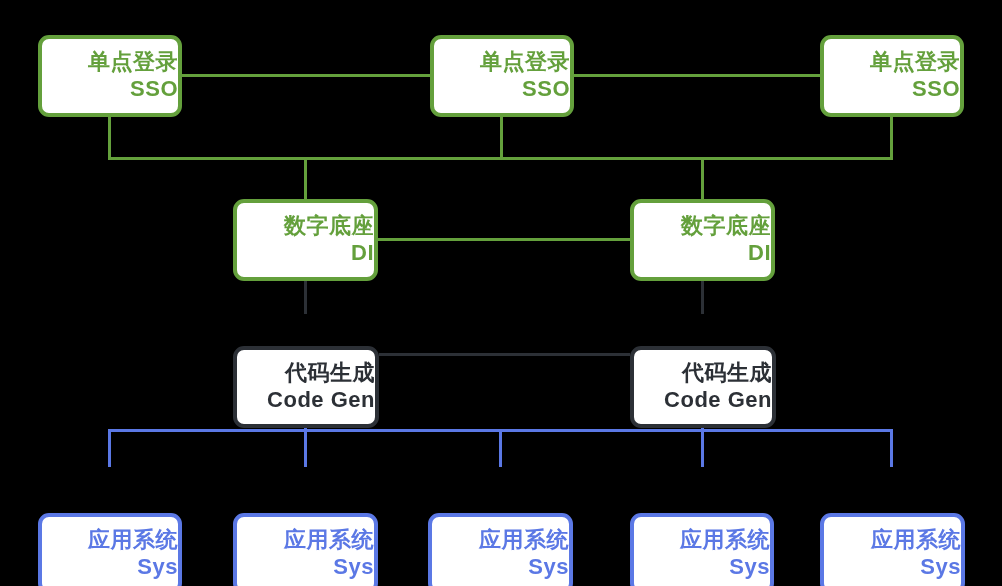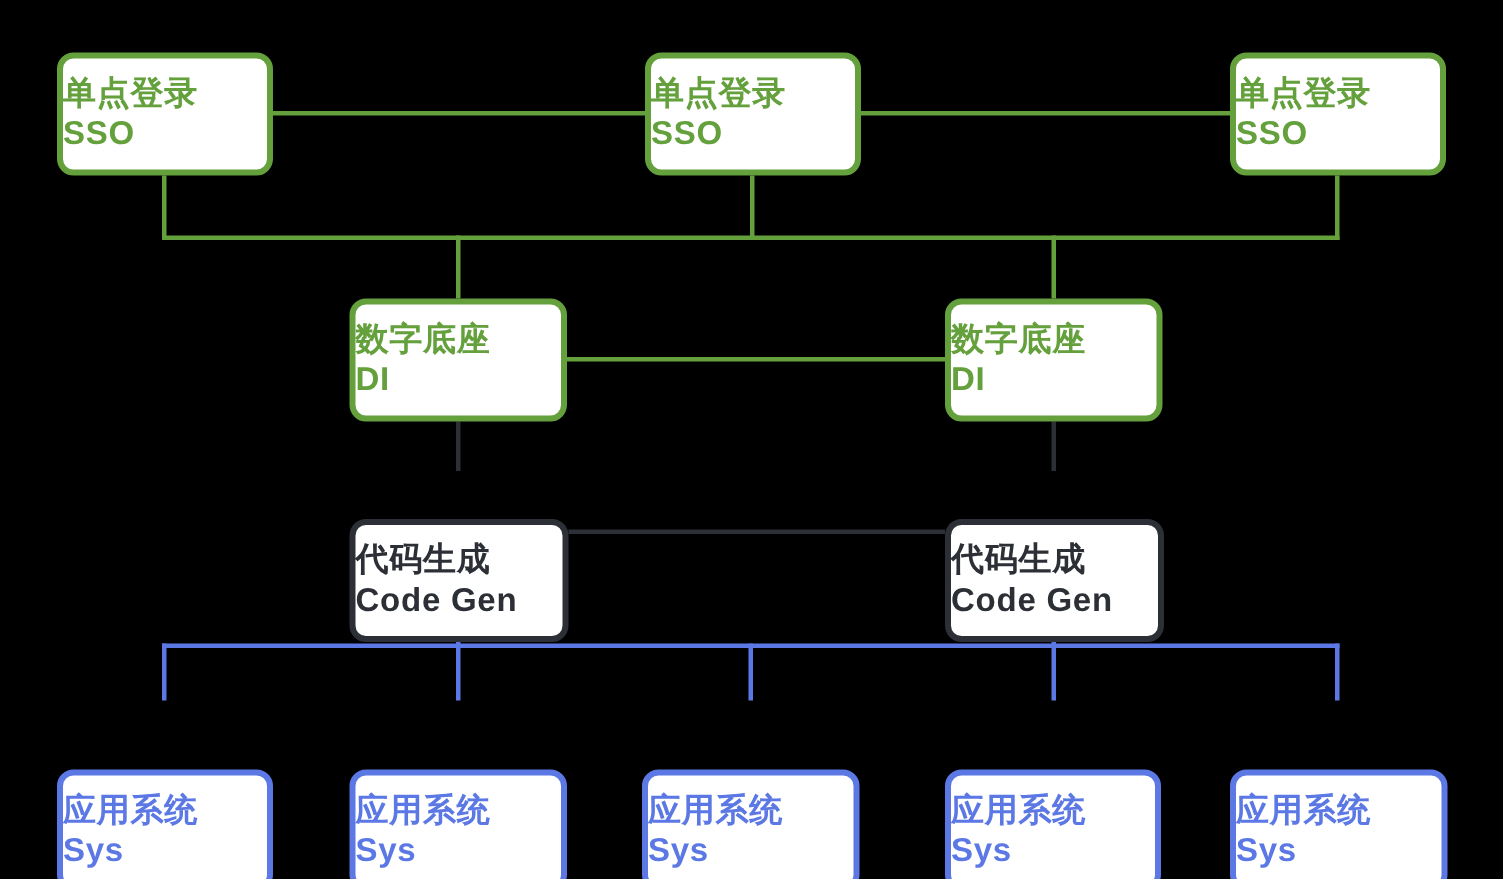--- a/index.html
+++ b/index.html
@@ -17,21 +17,21 @@
     overflow:hidden;
     font-family:"Liberation Sans","DejaVu Sans",sans-serif;
   }
   .node{
     position:absolute;
     box-sizing:border-box;
     background:var(--box_fill);
     border:4px solid;
     border-radius:11px;
     display:flex;flex-direction:column;
-    align-items:flex-start;justify-content:center;
+    align-items:flex-end;justify-content:center;
     text-align:center;
     font-weight:700;
     font-size:22px;
     line-height:1.22;
     letter-spacing:0.5px;
   }
   .node.green{border-color:var(--green);color:var(--green);}
   .node.blue{border-color:var(--blue);color:var(--blue);margin-top:46px;}
   .node.dark{border-color:var(--dark);color:var(--dark);margin-top:32px;}
   .edge{position:absolute;}

